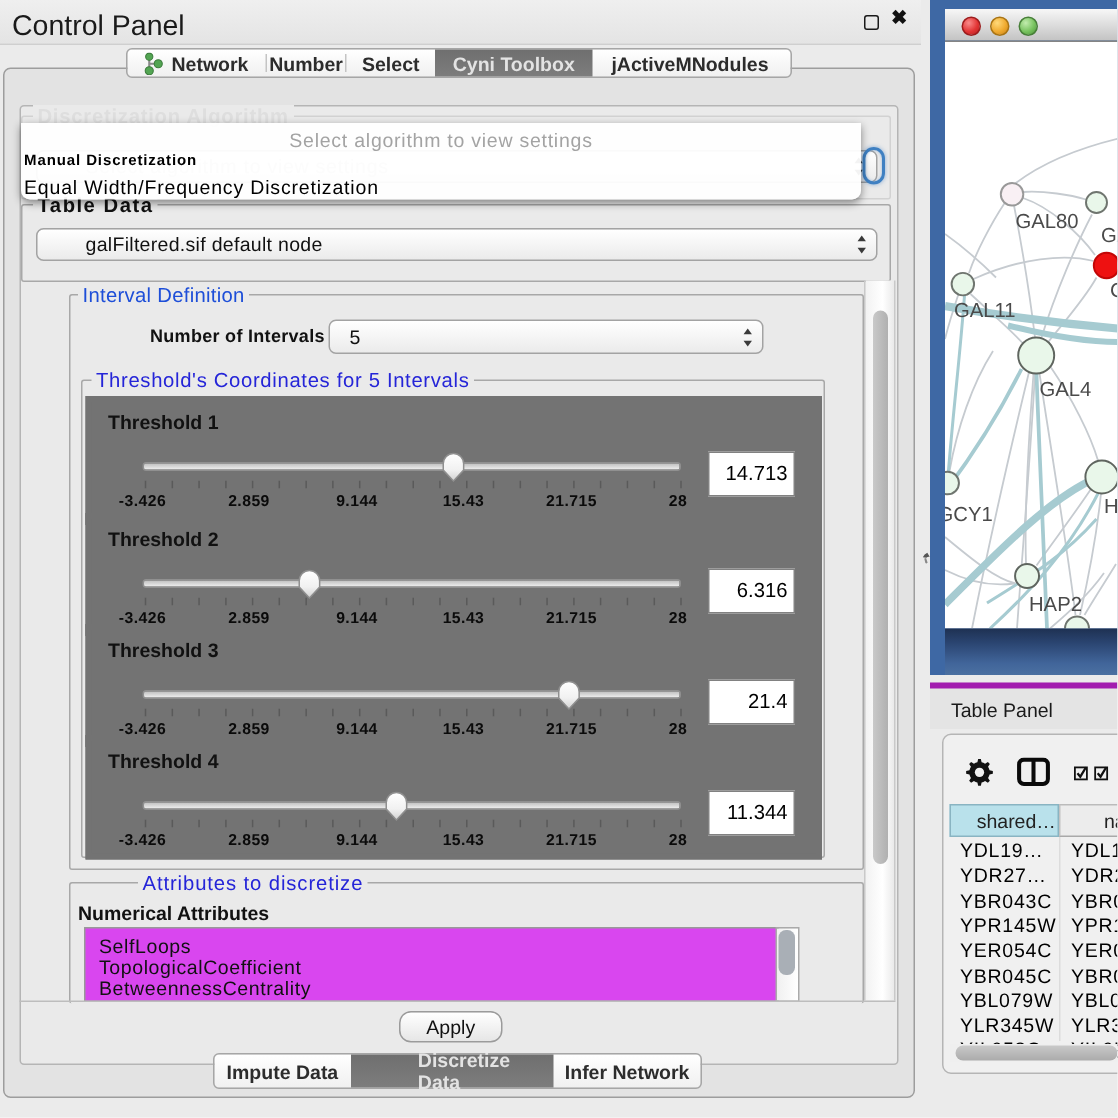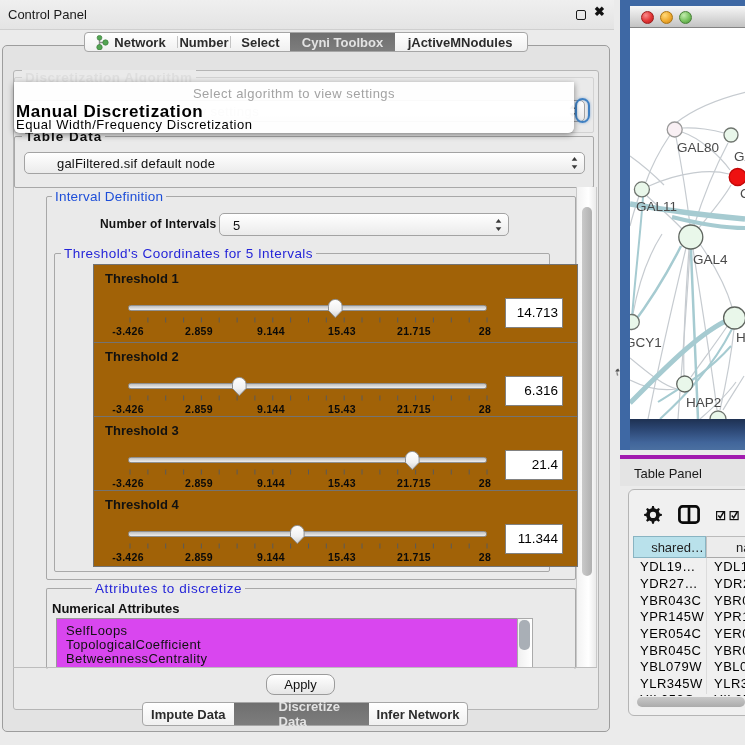--- a/index.html
+++ b/index.html
@@ -1,58 +1,58 @@
 <!DOCTYPE html>
 <html><head>
 <meta charset="utf-8">
 <style>
 html,body{margin:0;padding:0;}
 body{font-family:"Liberation Sans", sans-serif;}
 #root{position:relative;width:745px;height:745px;background:#ebebeb;overflow:hidden;}
 .abs{position:absolute;}
 
 #titlebar{left:0;top:0;width:614px;height:29px;background:linear-gradient(#efefef,#e4e4e4);border-bottom:1px solid #cfcfcf;}
-#titlebar .t{left:8px;top:7px;font-size:13px;color:#1a1a1a;}
+#titlebar .t{left:8px;top:7px;font-size:19px;color:#1a1a1a;}
 #ic-float{left:576px;top:10px;width:7.5px;height:7.5px;border:1.7px solid #1a1a1a;border-radius:2px;}
 #ic-close{left:594px;top:4px;font-size:13px;font-weight:bold;color:#111;}
 #outerpanel{left:2px;top:45px;width:606px;height:685px;background:#e3e3e3;border:1px solid #9d9d9d;border-radius:5px;}
 #innerpanel{left:13px;top:70px;width:584px;height:638px;background:#eaeaea;border:1px solid #b5b5b5;border-radius:3px;}
 
 .seg{background:linear-gradient(#ffffff,#f0f0f0);border:1px solid #a6a6a6;border-radius:4px;display:flex;align-items:center;}
 .seg .s{height:100%;display:flex;align-items:center;justify-content:center;font-size:13px;font-weight:bold;color:#2c2c2c;position:relative;}
 .seg .sep{width:1px;height:70%;background:#c4c4c4;}
 .seg .on{background:linear-gradient(#6f6f6f,#7d7d7d);color:#e3e3e3;}
 #toptabs{left:84px;top:32px;width:442px;height:18px;}
 
 .group{border:1px solid #a8a8a8;border-radius:2px;}
 .gtitle{position:absolute;background:#eaeaea;padding:0 3px;font-size:13.5px;}
 
 .combo{background:linear-gradient(#ffffff,#ebebeb);border:1px solid #a3a3a3;border-radius:5px;font-size:13px;color:#111;}
 .combo .cv{position:absolute;left:8px;top:50%;transform:translateY(-50%);}
 .combo .ar{position:absolute;right:6px;top:50%;transform:translateY(-50%);height:13px;}
 
-.thp{position:absolute;left:57px;width:483px;background:#a16207;border:1px solid #737373;margin-left:36px;}
+.thp{position:absolute;left:57px;width:483px;background:#737373;border:4px solid #737373;}
 .thp .tt{position:absolute;left:11px;top:6px;font-size:13px;font-weight:bold;color:#111;}
 .thp .track{position:absolute;left:34px;top:40px;width:357px;height:4px;border-radius:2.5px;background:linear-gradient(#c0c0c0,#eeeeee);border:1px solid #909090;}
 .thp .field{position:absolute;left:411px;top:33px;width:52px;height:28px;background:#fff;border:1px solid #818181;font-size:13.5px;line-height:28px;text-align:right;padding-right:4px;box-sizing:content-box;}
 .thp .lbl{position:absolute;top:60px;font-size:10.5px;font-weight:bold;color:#0a0a0a;letter-spacing:0.3px;transform:translateX(-50%);}
 .thp svg.ticks{position:absolute;left:34px;top:52px;}
 .thumb{position:absolute;top:33px;}
 
 #attlist{left:56px;top:618px;width:461px;height:48px;background:#d946ef;border:1px solid #999;overflow:hidden;}
 #attlist div{font-size:13px;color:#111;padding-left:9px;height:14px;line-height:14px;margin-top:0px;letter-spacing:0.4px;}
 
 .btn{background:linear-gradient(#ffffff,#e6e6e6);border:1px solid #9b9b9b;border-radius:8px;font-size:13px;color:#111;text-align:center;}
 
 .sbtrack{background:linear-gradient(90deg,#f2f2f2,#ffffff 60%,#eaeaea);border-left:1px solid #c9c9c9;border-right:1px solid #c9c9c9;}
 .sbthumb{background:linear-gradient(90deg,#c9c9c9,#b0b0b0);border-radius:5px;}
 
 #popup{left:14px;top:82px;width:560px;height:51px;background:rgba(255,255,255,0.94);border-radius:0 0 6px 6px;box-shadow:0 2px 6px rgba(0,0,0,0.45);}
 #popup .r1{position:absolute;left:0;top:4px;width:100%;text-align:center;font-size:13px;color:#a3a3a3;letter-spacing:0.5px;}
-#popup .r2{position:absolute;left:2px;top:20px;font-size:17px;font-weight:bold;color:#000;letter-spacing:0.6px;}
+#popup .r2{position:absolute;left:2px;top:20px;font-size:10px;font-weight:bold;color:#000;letter-spacing:0.6px;}
 #popup .r3{position:absolute;left:2px;top:34.5px;font-size:13px;color:#000;letter-spacing:0.55px;}
 
 #netframe{left:620px;top:0;width:125px;height:450px;background:#3e68a4;}
 #nettitle{left:630px;top:6px;width:115px;height:21px;background:linear-gradient(#f7f7f7,#c3c3c3);border-bottom:1px solid #848484;}
 .light{position:absolute;top:11px;width:11px;height:11px;border-radius:50%;}
 #netcanvas{left:630px;top:28px;width:115px;height:391px;background:#fff;}
 #netbottom{left:630px;top:419px;width:115px;height:31px;background:linear-gradient(#1e3152 0%,#2a4470 30%,#41659a 75%,#4b70a1 100%);}
 #tpbar{left:620px;top:455px;width:125px;height:27px;background:#e4e4e4;border-top:4px solid #a21caf;}
 #tpbar .t{left:14px;top:7px;font-size:13px;color:#1a1a1a;}
 #tpanel{left:628px;top:489px;width:130px;height:225px;background:#f0f0f0;border:1px solid #b5b5b5;border-radius:6px;}

